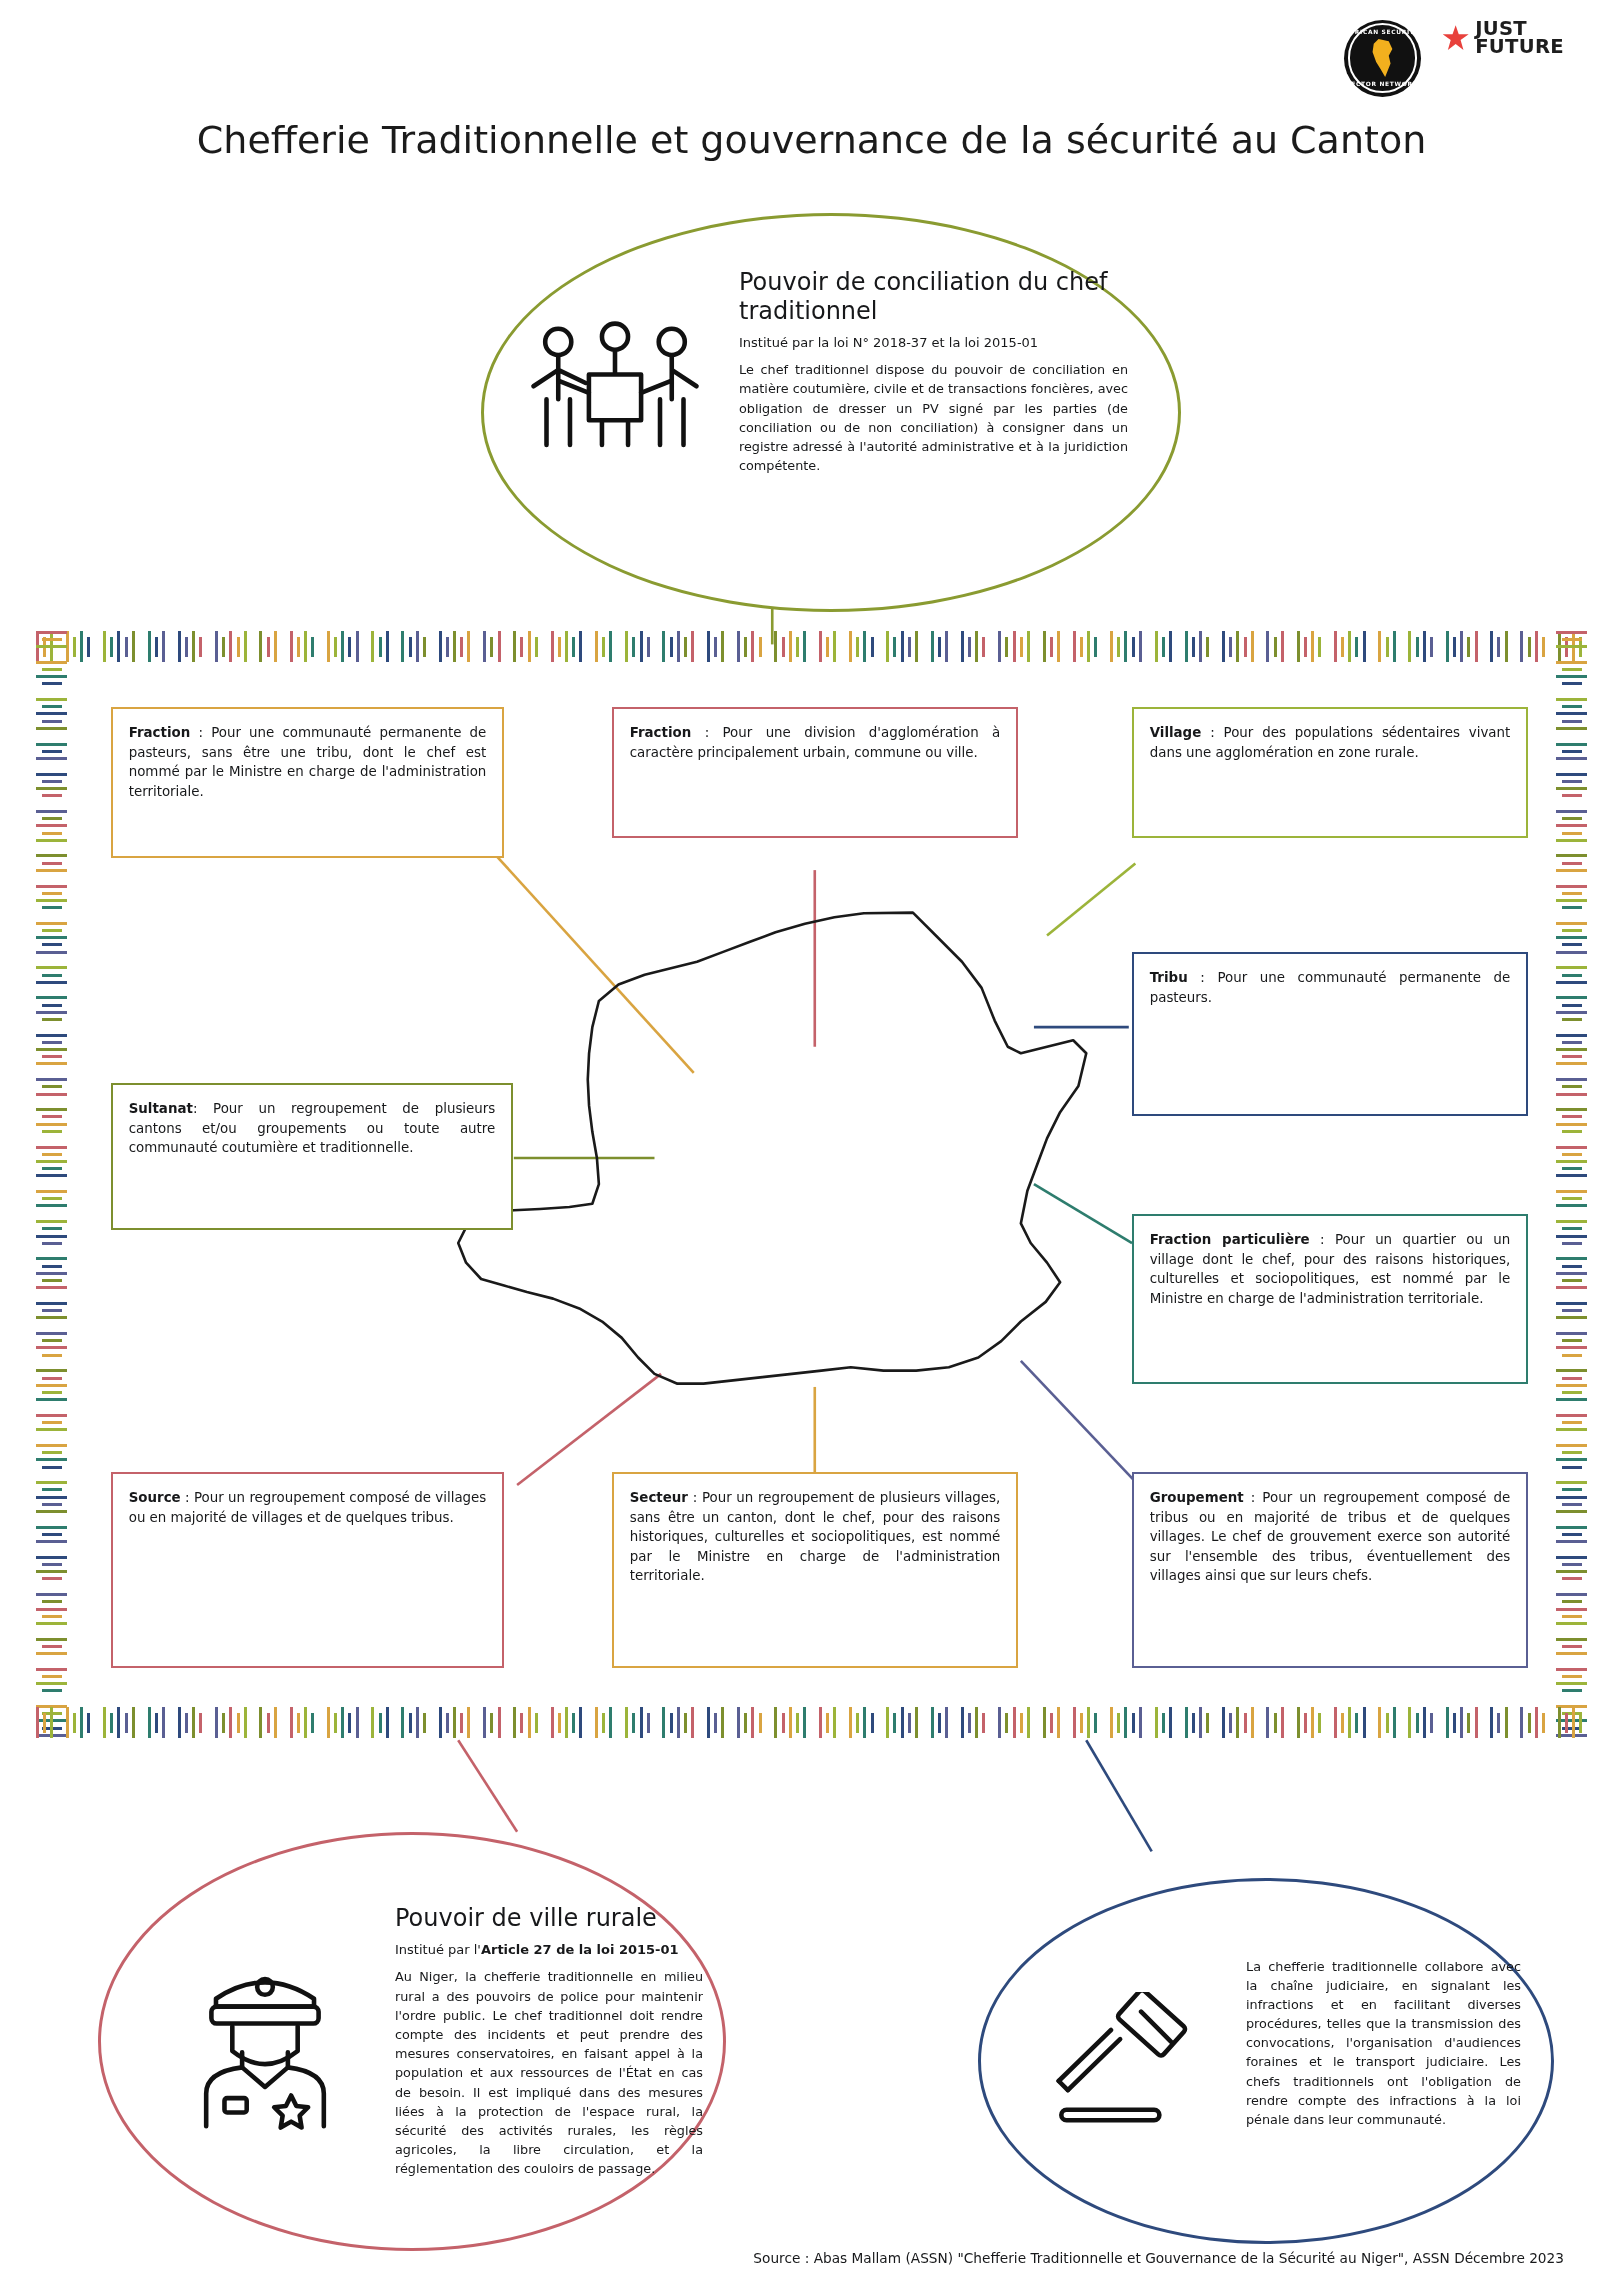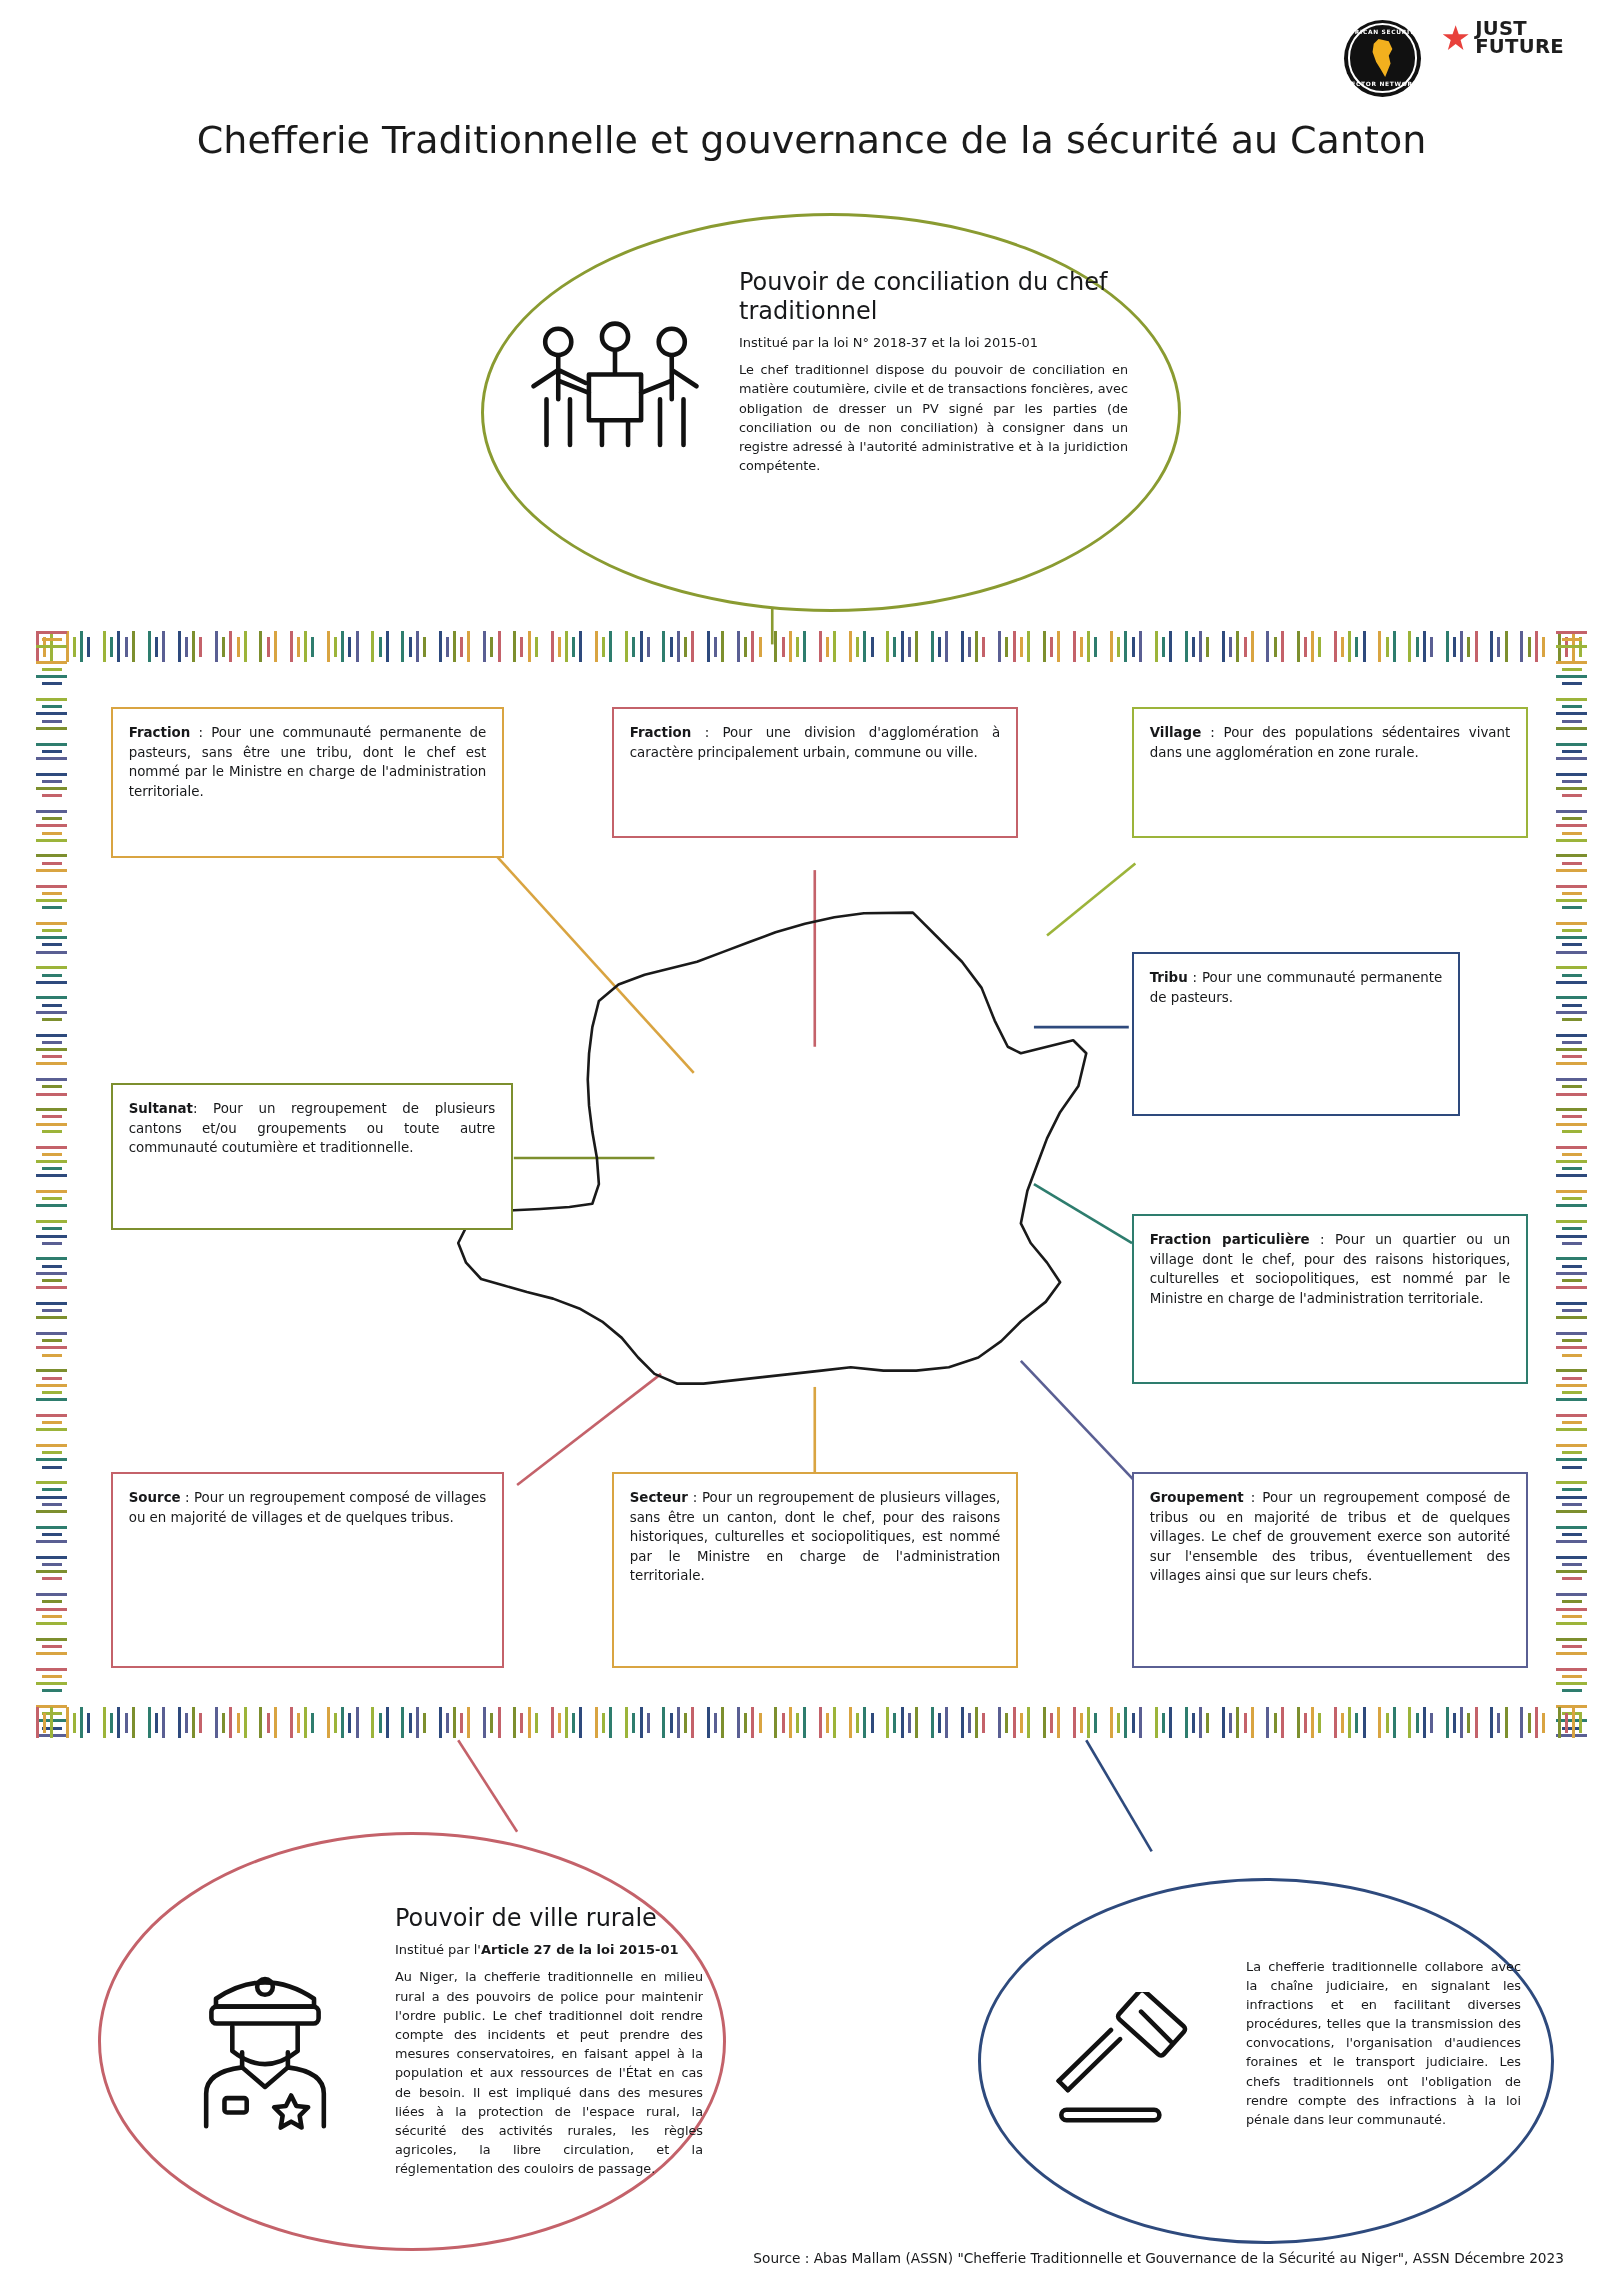--- a/index.html
+++ b/index.html
@@ -722,21 +722,21 @@
 </div>
 
 <div class="box" style="left:612px;top:707px;width:406px;height:131px;border-color:#c4626a;">
   <div class="txt"><b>Fraction</b><span> : </span><span>Pour une division d'agglomération à caractère principalement urbain, commune ou ville.</span></div>
 </div>
 
 <div class="box" style="left:1132px;top:707px;width:396px;height:131px;border-color:#9cb43a;">
   <div class="txt"><b>Village</b><span> : </span><span>Pour des populations sédentaires vivant dans une agglomération en zone rurale.</span></div>
 </div>
 
-<div class="box" style="left:1132px;top:952px;width:328px;height:164px;border-color:#2e4a7d;">
+<div class="box" style="left:1132px;top:952px;width:396px;height:164px;border-color:#2e4a7d;">
   <div class="txt"><b>Tribu</b><span> : </span><span>Pour une communauté permanente de pasteurs.</span></div>
 </div>
 
 <div class="box" style="left:111px;top:1083px;width:402px;height:147px;border-color:#7d8f2e;">
   <div class="txt"><b>Sultanat</b><span>: </span><span>Pour un regroupement de plusieurs cantons et/ou groupements ou toute autre communauté coutumière et traditionnelle.</span></div>
 </div>
 
 <div class="box" style="left:1132px;top:1214px;width:396px;height:170px;border-color:#2e7d6e;">
   <div class="txt"><b>Fraction particulière</b><span> : </span><span>Pour un quartier ou un village dont le chef, pour des raisons historiques, culturelles et sociopolitiques, est nommé par le Ministre en charge de l'administration territoriale.</span></div>
 </div>

